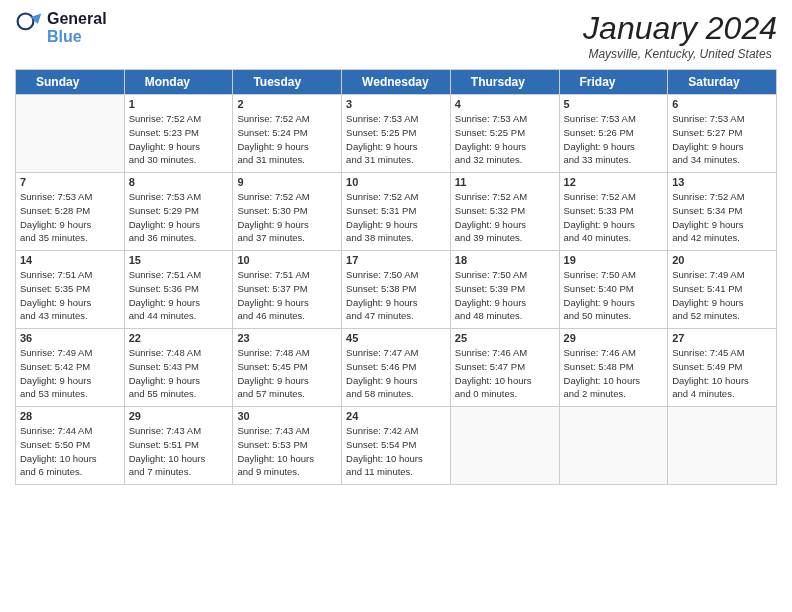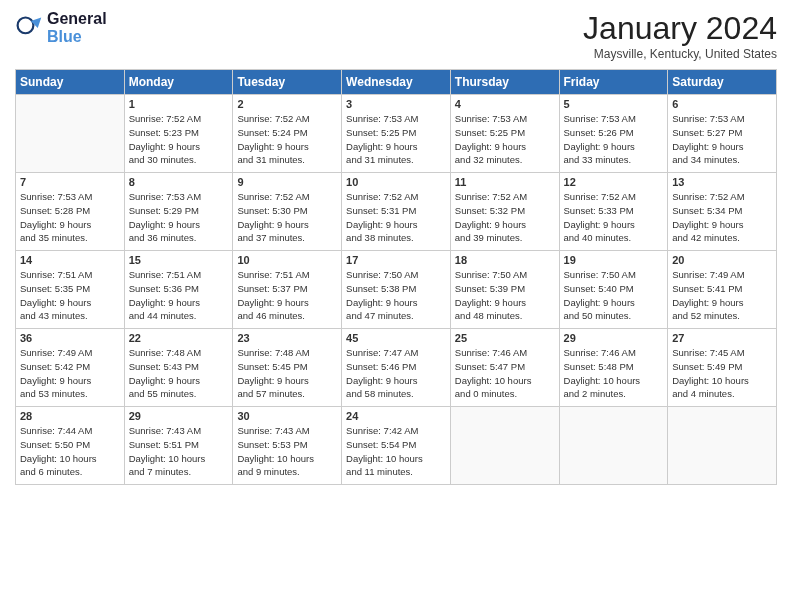--- a/index.html
+++ b/index.html
@@ -15,59 +15,59 @@
       padding: 10px 15px 5px 15px;
     }
     .header-row {
       display: flex;
       justify-content: space-between;
       align-items: flex-start;
       margin-bottom: 8px;
     }
     .logo {
       display: flex;
-      align-items: center;
       gap: 4px;
     }
     .logo-text {
       font-size: 16px;
       font-weight: bold;
       color: #1a1a2e;
       line-height: 1.1;
     }
     .logo-text span {
       color: #4a90d9;
     }
     .logo-icon {
       width: 28px;
       height: 28px;
     }
     .title-block {
-      text-align: right;
+      text-align: center;
+      font-style: italic;
     }
     .month-title {
       font-size: 32px;
       font-weight: normal;
       color: #222;
     }
     .location-title {
       font-size: 12px;
       color: #444;
     }
     table {
       width: 100%;
       border-collapse: collapse;
       table-layout: fixed;
     }
     th {
       background-color: #2e6db4;
       color: #fff;
       font-size: 12px;
       font-weight: bold;
-      padding: 5px 4px;
+      padding: 5px 20px;
       text-align: left;
       border: 1px solid #ccc;
     }
     td {
       border: 1px solid #ccc;
       vertical-align: top;
       padding: 3px 4px;
       font-size: 9.5px;
       color: #333;
       height: 78px;

